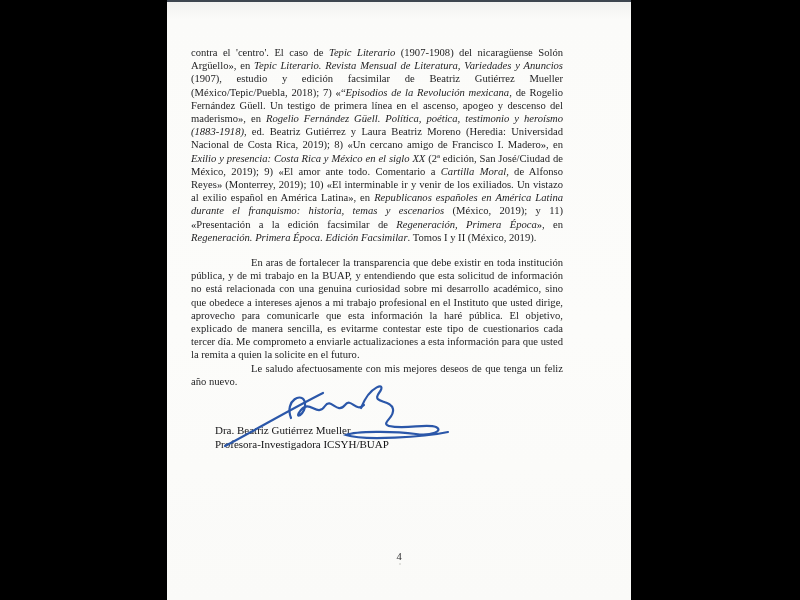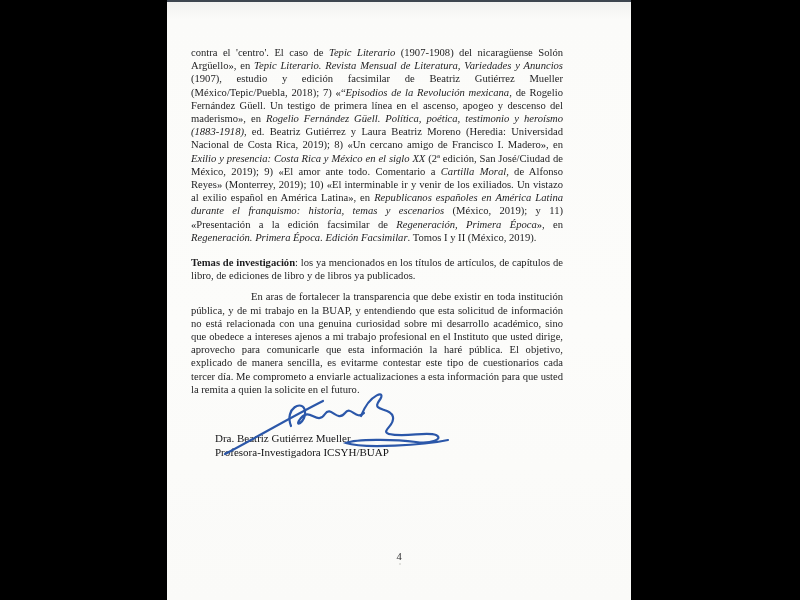--- a/index.html
+++ b/index.html
@@ -59,24 +59,24 @@
   .speck { position: absolute; width: 2px; height: 2px; border-radius: 50%; background: #d8d8d4; }
 </style>
 </head>
 <body>
 
 <div class="paper">
   <div class="content">
 
     <p><span>contra el 'centro'. El caso de </span><span style="font-style: italic;">Tepic Literario</span><span> (1907-1908) del nicaragüense Solón Argüello», en </span><span style="font-style: italic;">Tepic Literario. Revista Mensual de Literatura, Variedades y Anuncios</span><span> (1907), estudio y edición facsimilar de Beatriz Gutiérrez Mueller (México/Tepic/Puebla, 2018); 7) «“</span><span style="font-style: italic;">Episodios de la Revolución mexicana</span><span>, de Rogelio Fernández Güell. Un testigo de primera línea en el ascenso, apogeo y descenso del maderismo», en </span><span style="font-style: italic;">Rogelio Fernández Güell. Política, poética, testimonio y heroísmo (1883-1918)</span><span>, ed. Beatriz Gutiérrez y Laura Beatriz Moreno (Heredia: Universidad Nacional de Costa Rica, 2019); 8) «Un cercano amigo de Francisco I. Madero», en </span><span style="font-style: italic;">Exilio y presencia: Costa Rica y México en el siglo XX</span><span> (2ª edición, San José/Ciudad de México, 2019); 9) «El amor ante todo. Comentario a </span><span style="font-style: italic;">Cartilla Moral</span><span>, de Alfonso Reyes» (Monterrey, 2019); 10) «El interminable ir y venir de los exiliados. Un vistazo al exilio español en América Latina», en </span><span style="font-style: italic;">Republicanos españoles en América Latina durante el franquismo: historia, temas y escenarios</span><span> (México, 2019); y 11) «Presentación a la edición facsimilar de </span><span style="font-style: italic;">Regeneración, Primera Época</span><span>», en </span><span style="font-style: italic;">Regeneración. Primera Época. Edición Facsimilar</span><span>. Tomos I y II (México, 2019).</span></p>
 
-    <p class="tight"><span style="font-weight: bold;">Temas de investigación</span><span>: los ya mencionados en los títulos de artículos, de capítulos de libro, de ediciones de libro y de libros ya publicados.</span></p>
 
     <p class="indent nogap"><span>En aras de fortalecer la transparencia que debe existir en toda institución pública, y de mi trabajo en la BUAP, y entendiendo que esta solicitud de información no está relacionada con una genuina curiosidad sobre mi desarrollo académico, sino que obedece a intereses ajenos a mi trabajo profesional en el Instituto que usted dirige, aprovecho para comunicarle que esta información la haré pública. El objetivo, explicado de manera sencilla, es evitarme contestar este tipo de cuestionarios cada tercer día. Me comprometo a enviarle actualizaciones a esta información para que usted la remita a quien la solicite en el futuro.</span></p>
 
+    <p class="indent nogap"><span>Le saludo afectuosamente con mis mejores deseos de que tenga un feliz año nuevo.</span></p>
 
     <div class="sig-block">
       <svg class="sig-ink" width="262" height="72" viewBox="0 0 262 72" fill="none" xmlns="http://www.w3.org/2000/svg">
         <g stroke="#2b57a9" stroke-width="2.2" stroke-linecap="round" fill="none">
           <path d="M30,66 C62,49 100,27 128,13"></path>
           <path d="M96,38 C89,20 108,11 110,23 C112,34 97,41 106,30 C115,19 122,38 130,26 C136,17 142,35 150,25 C156,17 161,33 169,25"></path>
           <path d="M166,28 C175,5 193,1 184,13 C176,24 196,19 198,29 C200,38 185,43 194,46"></path>
           <path d="M194,46 C211,50 231,43 241,47 C249,51 236,56 221,54 C199,51 161,51 151,55 C169,61 229,57 253,52"></path>
         </g>
       </svg>

